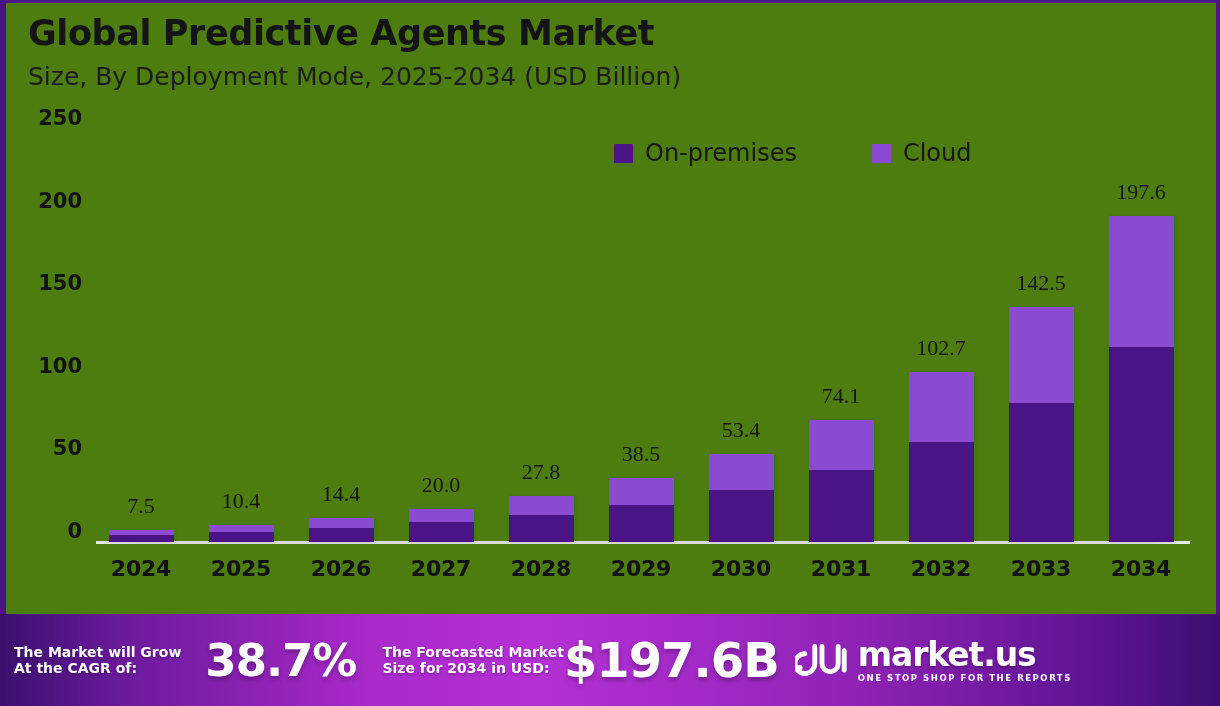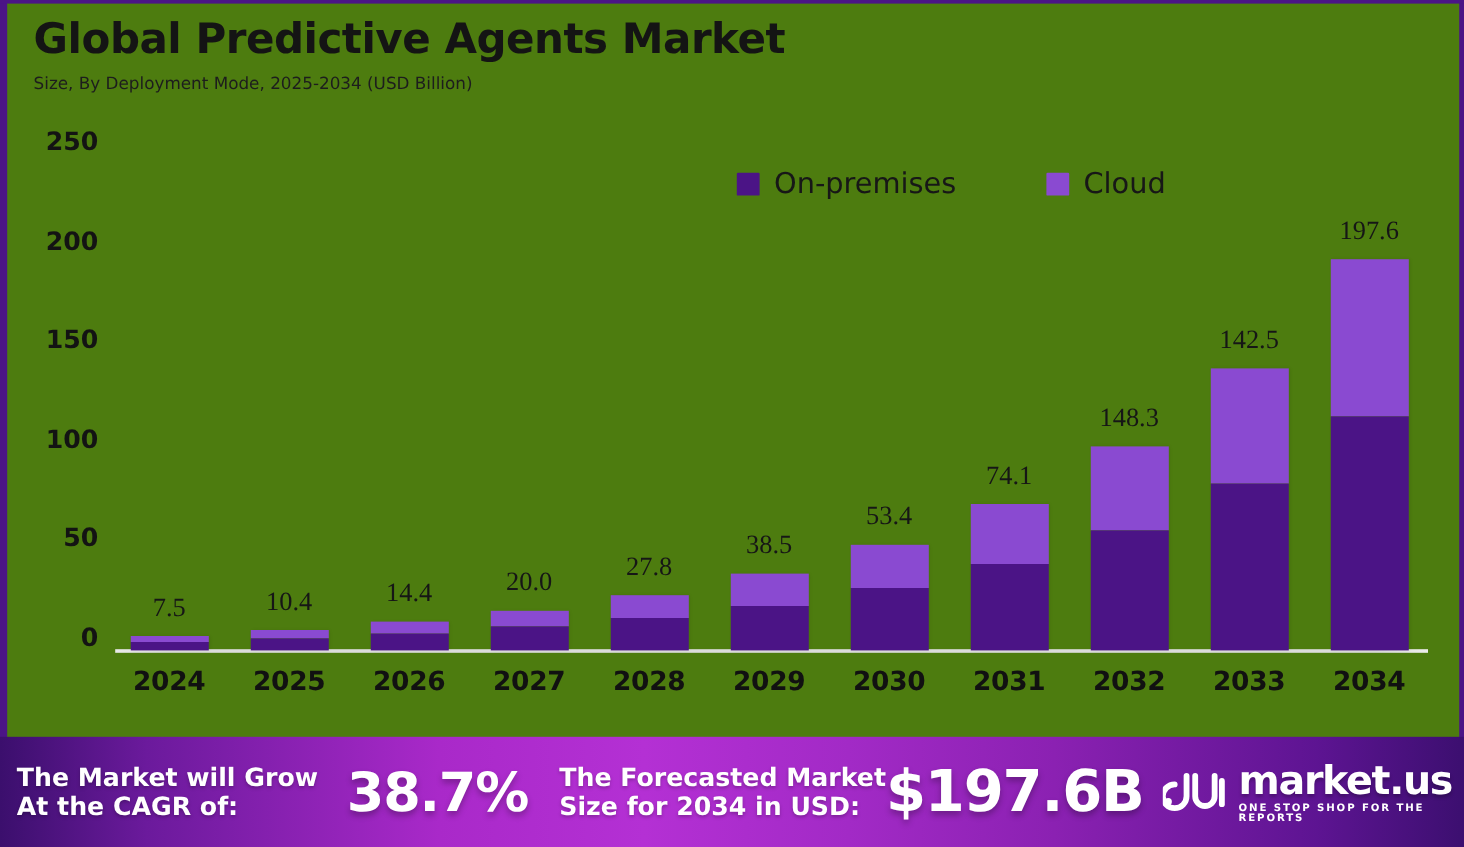--- a/index.html
+++ b/index.html
@@ -40,21 +40,21 @@
   .chart-title {
     font-size: 35px;
     font-weight: 800;
     letter-spacing: -0.4px;
     color: #141414;
     line-height: 1.12;
     margin: 0;
     font-family: "DejaVu Sans", "Liberation Sans", sans-serif;
   }
   .chart-subtitle {
-    font-size: 14px;
+    font-size: 25px;
     font-weight: 400;
     color: #1d1d1d;
     margin: 9px 0 0 0;
     line-height: 1.2;
   }
 
   
   .legend {
     position: absolute;
     left: 614px;
@@ -185,21 +185,21 @@
     display: flex;
     align-items: center;
     color: #ffffff;
     overflow: hidden;
   }
   .banner-block {
     display: flex;
     align-items: center;
   }
   .banner-caption {
-    font-size: 21px;
+    font-size: 14px;
     font-weight: 800;
     line-height: 1.16;
     text-shadow: 0 2px 3px rgba(0,0,0,0.25);
     white-space: nowrap;
   }
   .banner-value {
     font-size: 45px;
     font-weight: 800;
     letter-spacing: -1px;
     text-shadow: 0 3px 5px rgba(0,0,0,0.28);
@@ -318,21 +318,21 @@
         </div>
       </div>
       <div class="bar-group">
         <div class="bar-total-label" style="bottom: 133.413px;">74.1</div>
         <div class="bar-stack" style="height: 122.413px;">
           <div class="seg-cloud" style="height: 50.2208px;"></div>
           <div class="seg-onprem" style="height: 72.1924px;"></div>
         </div>
       </div>
       <div class="bar-group">
-        <div class="bar-total-label" style="bottom: 180.66px;">148.3</div>
+        <div class="bar-total-label" style="bottom: 180.66px;">102.7</div>
         <div class="bar-stack" style="height: 169.66px;">
           <div class="seg-cloud" style="height: 69.5492px;"></div>
           <div class="seg-onprem" style="height: 100.111px;"></div>
         </div>
       </div>
       <div class="bar-group">
         <div class="bar-total-label" style="bottom: 246.41px;">142.5</div>
         <div class="bar-stack" style="height: 235.41px;">
           <div class="seg-cloud" style="height: 96.4768px;"></div>
           <div class="seg-onprem" style="height: 138.933px;"></div>

